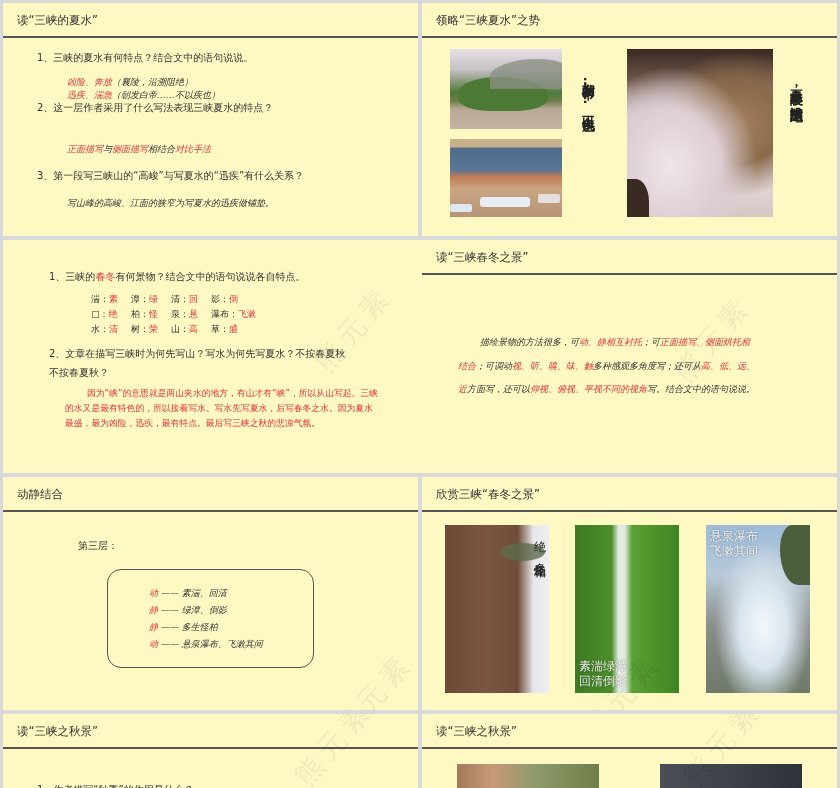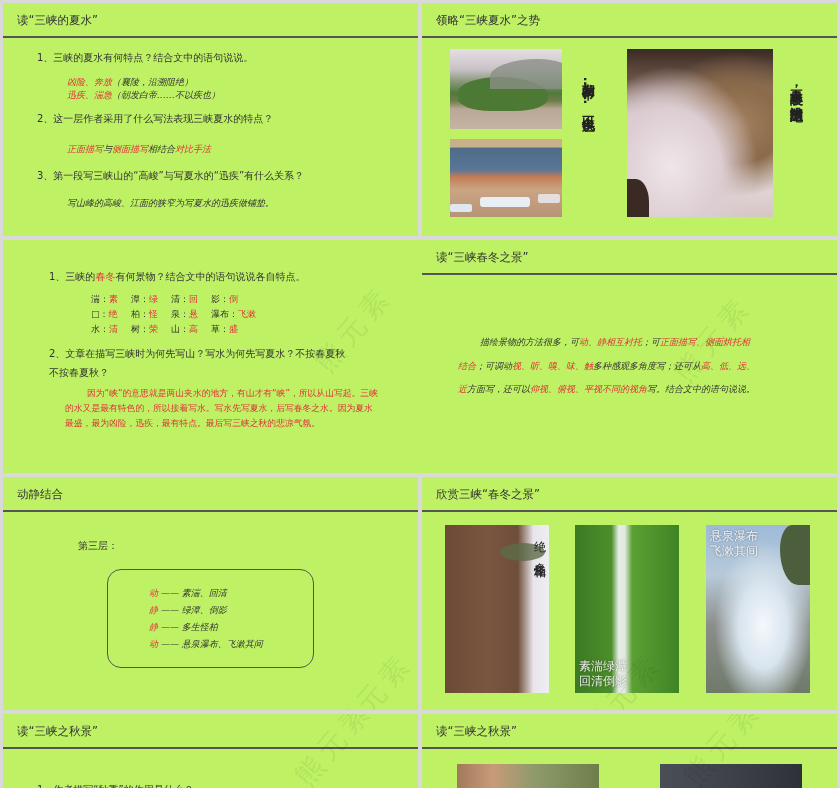--- a/index.html
+++ b/index.html
@@ -4,21 +4,21 @@
   <style>
     html, body { margin: 0; padding: 0; }
     body {
       width: 840px; height: 788px; overflow: hidden;
       background: #d9d9d9;
       font-family: "DejaVu Sans", "Liberation Sans", sans-serif;
       color: #222;
       position: relative;
     }
     .slide {
-      position: absolute; background: #bef264; overflow: hidden;
+      position: absolute; background: #fef9c3; overflow: hidden;
     }
     .slide-header {
       position: absolute; left: 0; right: 0; top: 0; height: 33px;
       border-bottom: 2px solid #555;
     }
     .slide-title {
       position: absolute; left: 14px; top: 10px; font-size: 11.5px; color: #333; white-space: nowrap;
     }
     .red { color: #e0303a; }
     .t { position: absolute; white-space: nowrap; font-size: 10px; color: #333; }
@@ -53,21 +53,21 @@
   <div class="slide-header">
     <span class="slide-title">读“三峡的夏水”</span>
   </div>
   <span class="t" style="left:34px;top:48px;">1、三峡的夏水有何特点？结合文中的语句说说。</span>
   <span class="t sm" style="left:64px;top:73px;">
     <span class="red">凶险、奔放</span><span>（襄陵，沿溯阻绝）</span>
   </span>
   <span class="t sm" style="left:64px;top:86px;">
     <span class="red">迅疾、湍急</span><span>（朝发白帝……不以疾也）</span>
   </span>
-  <span class="t" style="left:34px;top:109px;">2、这一层作者采用了什么写法表现三峡夏水的特点？</span>
+  <span class="t" style="left:34px;top:98px;">2、这一层作者采用了什么写法表现三峡夏水的特点？</span>
   <span class="t sm" style="left:64px;top:140px;">
     <span class="red">正面描写</span><span>与</span><span class="red">侧面描写</span><span>相结合</span><span class="red">对比手法</span>
   </span>
   <span class="t" style="left:34px;top:166px;">3、第一段写三峡山的“高峻”与写夏水的“迅疾”有什么关系？</span>
   <span class="t sm red" style="left:64px;top:194px;">写山峰的高峻、江面的狭窄为写夏水的迅疾做铺垫。</span>
 </div>
 
 <div class="slide" style="left:422px;top:3px;width:415px;height:233px;">
   <div class="slide-header">
     <span class="slide-title">领略“三峡夏水”之势</span>

